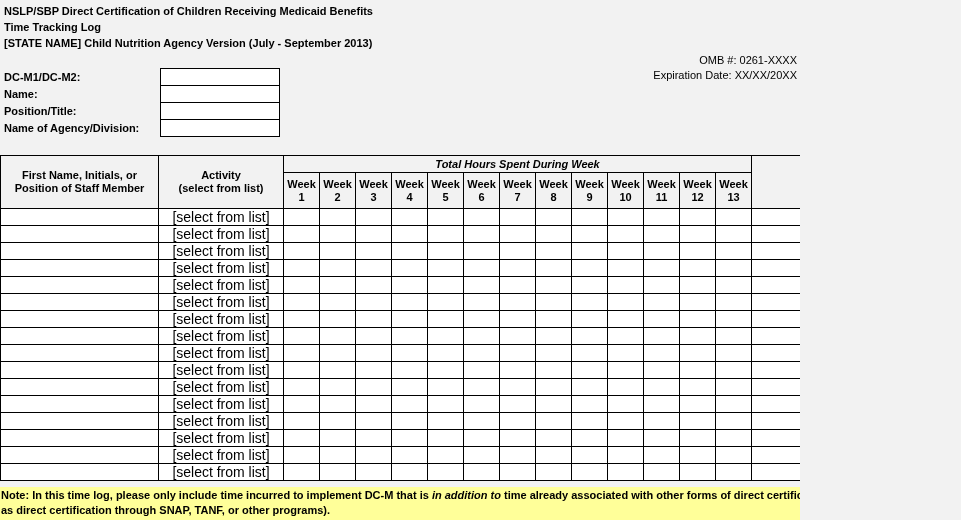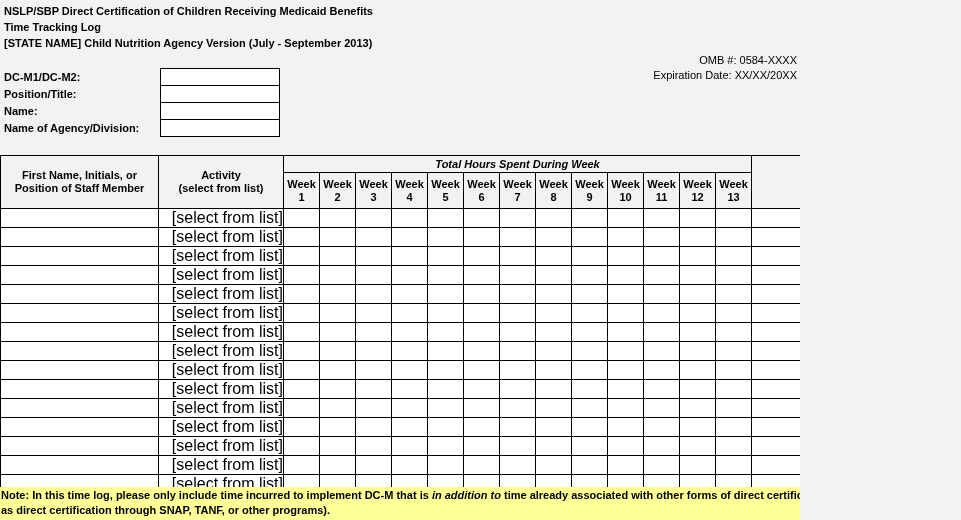--- a/index.html
+++ b/index.html
@@ -40,21 +40,21 @@
   .log-table th, .log-table td { border: 1px solid #000; padding: 0; overflow: hidden; }
   .log-table thead th {
     background: #f2f2f2; font-weight: bold; vertical-align: middle;
   }
   .hours-th { font-style: italic; height: 17px; }
   .week-th { height: 36px; line-height: 13px; margin-left: 40px; }
   .staff-th, .activity-th { line-height: 13px; padding: 0 2px; }
   .notes-th { vertical-align: bottom; padding-bottom: 1px; }
   .log-table tbody td { background: #fff; height: 16px; }
   .activity-cell {
-    font-size: 16px; text-align: right; padding-left: 2px; white-space: nowrap;
+    font-size: 14px; text-align: center; padding-left: 2px; white-space: nowrap;
   }
   .note {
     position: absolute; left: 0; bottom: 0;
     width: 961px; height: 33px;
     background: #ffff99;
     font-size: 11px; font-weight: bold; line-height: 15px;
     padding: 1px 1px;
   }
   .note .bi { font-style: italic; font-weight: bold; }
 </style>
@@ -63,35 +63,35 @@
 
 <div class="page">
 
   <div class="titles">
     <div class="title">NSLP/SBP Direct Certification of Children Receiving Medicaid Benefits</div>
     <div class="title">Time Tracking Log</div>
     <div class="title"><span class="state">[STATE NAME]</span><span> Child Nutrition Agency Version (July - September 2013)</span></div>
   </div>
 
   <div class="omb">
-    <div>OMB #: 0584-XXXX</div>
+    <div>OMB #: 0261-XXXX</div>
     <div>Expiration Date: XX/XX/20XX</div>
   </div>
 
   <div class="fields">
       <div class="field-row">
         <div class="field-label">DC-M1/DC-M2:</div>
         <div class="field-box"></div>
       </div>
       <div class="field-row">
-        <div class="field-label">Position/Title:</div>
+        <div class="field-label">Name:</div>
         <div class="field-box"></div>
       </div>
       <div class="field-row">
-        <div class="field-label">Name:</div>
+        <div class="field-label">Position/Title:</div>
         <div class="field-box"></div>
       </div>
       <div class="field-row">
         <div class="field-label">Name of Agency/Division:</div>
         <div class="field-box"></div>
       </div>
     </div>
 
   <table class="log-table">
     <colgroup>

